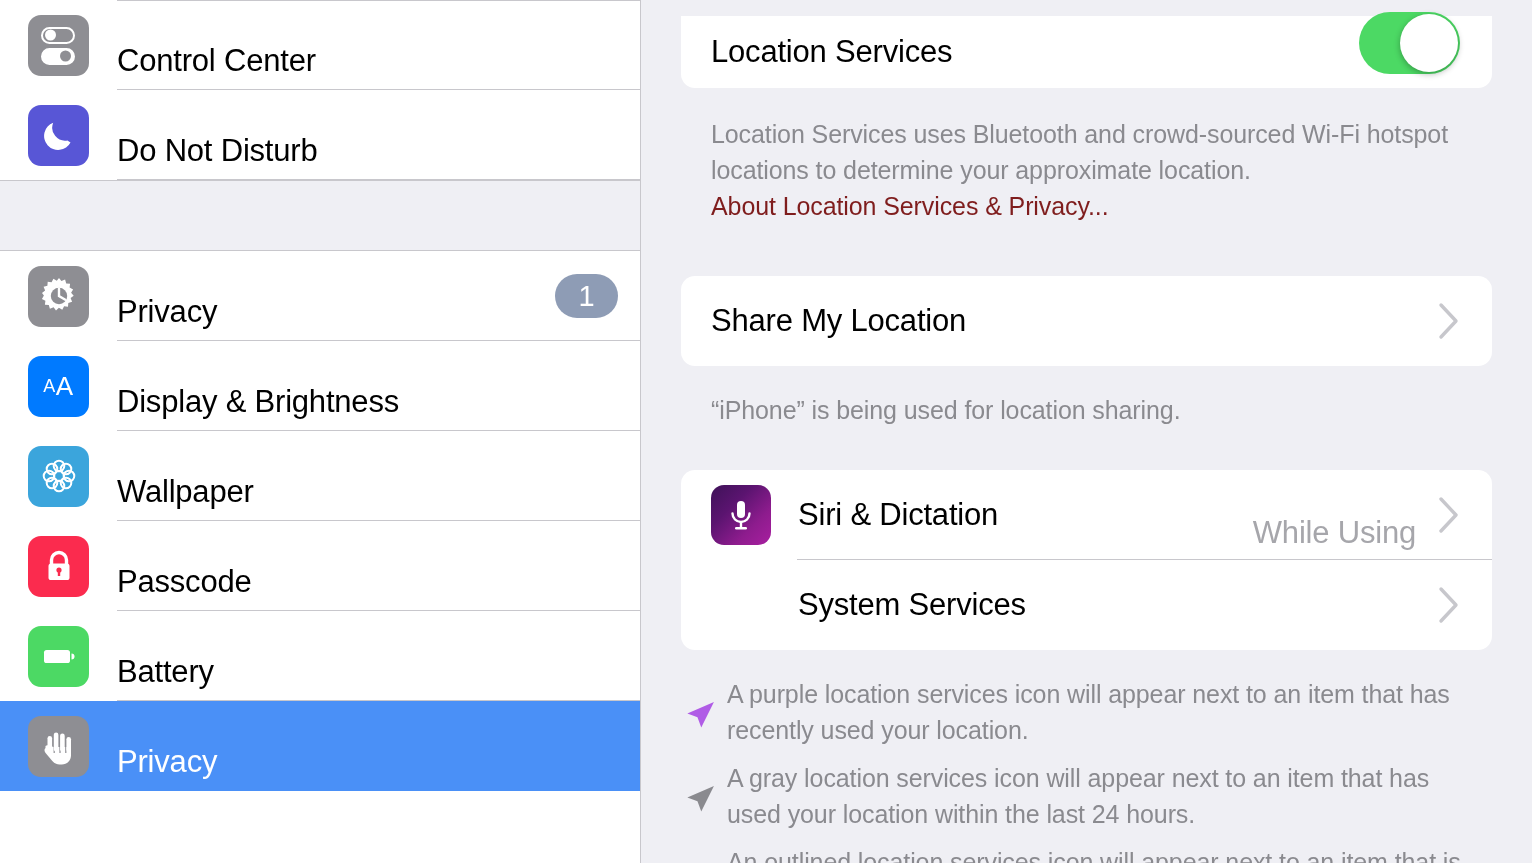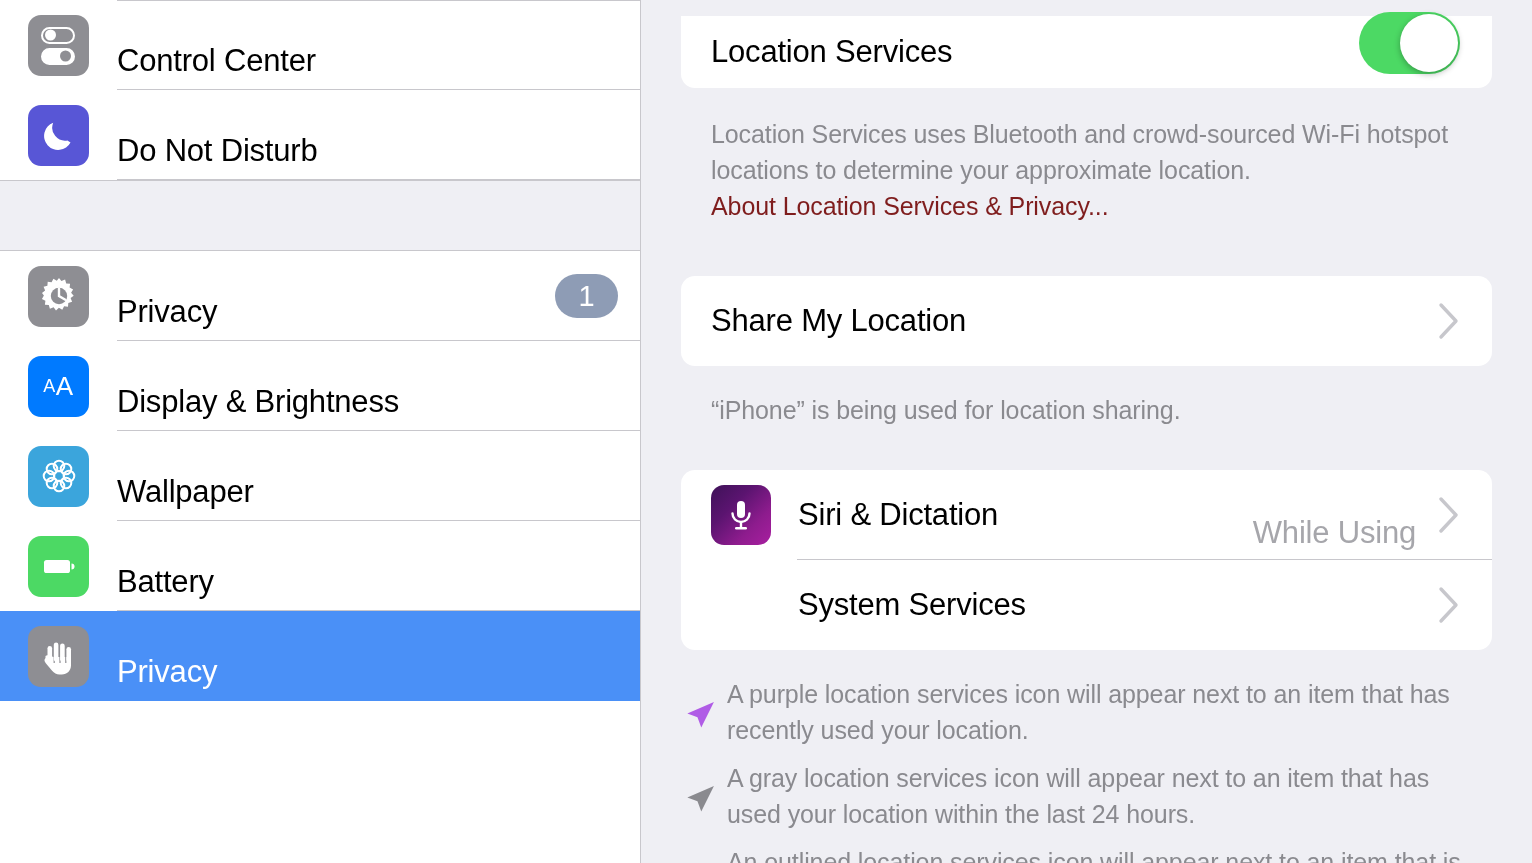--- a/index.html
+++ b/index.html
@@ -277,20 +277,32 @@
             <circle cx="15" cy="29" r="5.3"></circle>
             <circle cx="29" cy="29" r="5.3"></circle>
           </g>
         </svg>
       </div>
       <div class="slabel">Wallpaper</div>
       <div class="sep"></div>
     </div>
 
 
+    <div class="srow">
+      <div class="sicon ic-pass">
+        <svg width="40" height="40" viewBox="0 0 40 40">
+          <path d="M12.5 18v-4a7.5 7.5 0 0 1 15 0v4" fill="none" stroke="#FFFFFF" stroke-width="3.4"></path>
+          <rect x="9.5" y="17.5" width="21" height="16.5" rx="2.6" fill="#FFFFFF"></rect>
+          <circle cx="20" cy="24" r="2.6" fill="#FB2B4E"></circle>
+          <rect x="18.8" y="24" width="2.4" height="6" fill="#FB2B4E"></rect>
+        </svg>
+      </div>
+      <div class="slabel">Passcode</div>
+      <div class="sep"></div>
+    </div>
 
     <div class="srow">
       <div class="sicon ic-batt">
         <svg width="44" height="44" viewBox="0 0 44 44">
           <rect x="7" y="16" width="26" height="13" rx="2.6" fill="#FFFFFF"></rect>
           <path d="M34.5 19.5v6a3 3 0 0 0 0-6z" fill="#FFFFFF"></path>
         </svg>
       </div>
       <div class="slabel">Battery</div>
       <div class="sep"></div>

